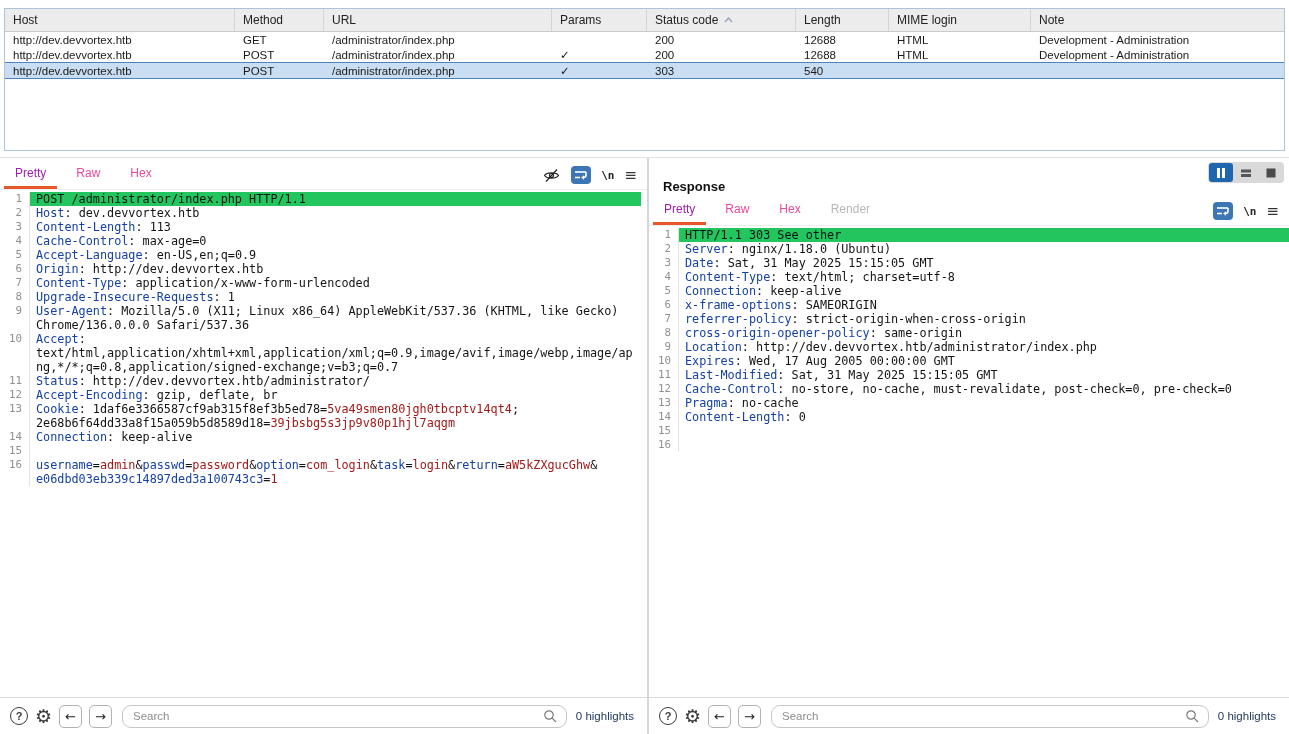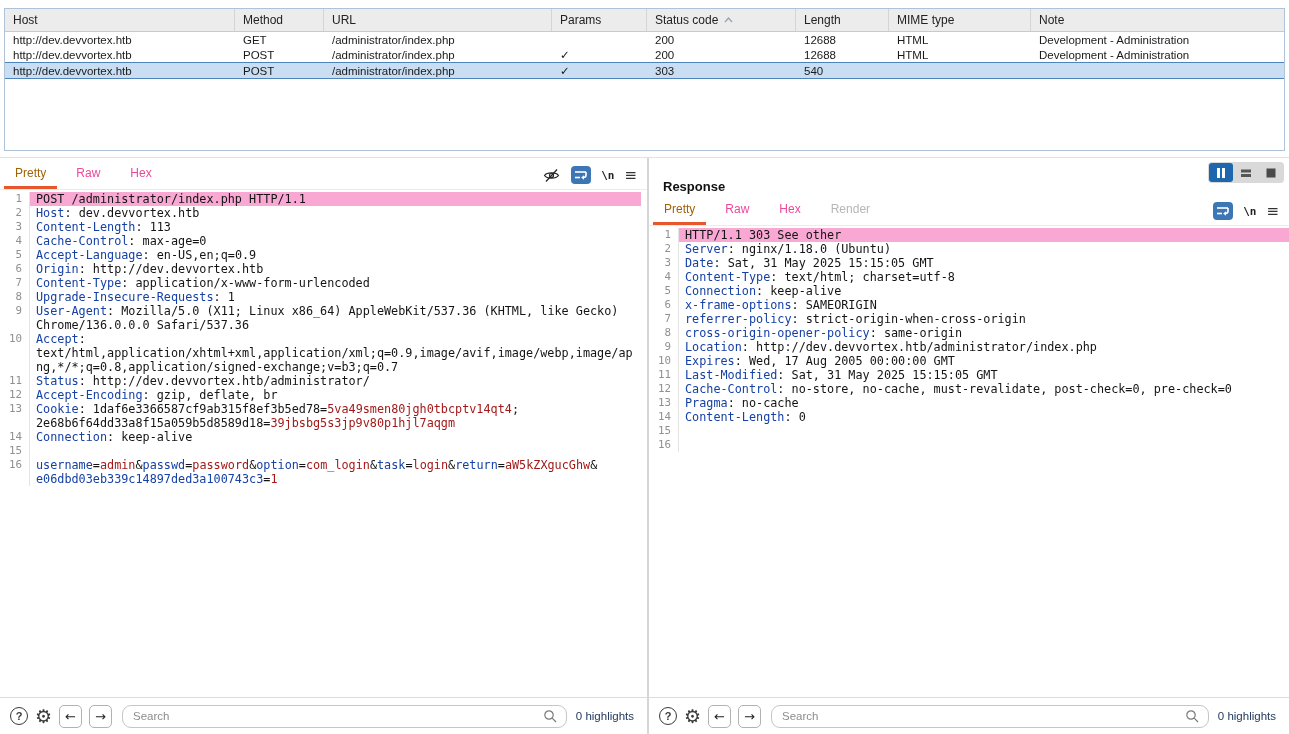--- a/index.html
+++ b/index.html
@@ -29,40 +29,40 @@
   .panel-request { width:647px; flex:0 0 647px; }
   .panel-response { flex:1 1 auto; }
   .vsplit { width:2px; background:#d6d6d6; flex:0 0 2px; cursor:col-resize; }
 
   .panel-title { margin:21px 0 0 14px; font-size:13px; font-weight:700; color:#111; }
 
   .tabsrow { display:flex; align-items:flex-end; padding:0 10px 0 4px;
              border-bottom:1px solid #ececec; margin-top:3px; }
   .tabs { display:flex; gap:8px; }
   .tab { font-size:12px; color:#ec4899; padding:5px 11px 6px; border-bottom:3px solid transparent; cursor:default; }
-  .tab.active { color:#a16207; border-bottom-color:#e8562b;text-align:center; }
+  .tab.active { color:#a21caf; border-bottom-color:#e8562b;text-align:center; }
   .tab.disabled { color:#b6b6b6; }
 
   .editor-icons { margin-left:auto; display:flex; align-items:center; gap:10px; padding-bottom:5px; }
   .icon-btn { width:20px; height:18px; display:flex; align-items:center; justify-content:center; }
   .wrap-btn { background:#3d76b5; border-radius:4px; }
   .nl-glyph { font-family:"DejaVu Sans Mono","Liberation Mono",monospace; font-size:11px; font-weight:700; color:#222; }
   .menu-glyph { font-size:15px; color:#333; line-height:1; font-family:"DejaVu Sans",sans-serif; }
 
   
   .editor { flex:1 1 auto; overflow:hidden; padding-top:2px;
             font-family:"DejaVu Sans Mono","Liberation Mono",monospace;
             font-size:11.8px; line-height:14px; color:#141414; }
   .ed-line { display:flex; }
   .ed-num { flex:0 0 30px; text-align:right; padding-right:7px; color:#909090;
             font-size:10.8px; line-height:14px; border-right:1px solid #e4e4e4; user-select:none; }
   .ed-text { flex:1 1 auto; min-height:14px; padding:0 6px; white-space:pre-wrap;
              overflow-wrap:break-word; word-break:normal; min-width:0; }
   .panel-request .ed-text { max-width:611px; }
-  .ed-text.hl { background:#f9a8d4; }
+  .ed-text.hl { background:#22c55e; }
   .s-t { color:#141414; }
   .s-h { color:#1641a5; }
   .s-r { color:#a31919; }
 
   
   .segmented { position:absolute; top:4px; right:5px; display:flex; gap:1px;
                background:#d9d9d9; border-radius:4px; padding:1px; }
   .seg { width:24px; height:19px; display:flex; align-items:center; justify-content:center; border-radius:3px; }
   .seg.active { background:#1e67ae; }
 
@@ -107,21 +107,21 @@
         <div class="th" style="width: 149px;">
           <span>Status code</span>
           <svg width="9" height="6" viewBox="0 0 9 6">
             <polyline points="1,5 4.5,1 8,5" fill="none" stroke="#98a4b0" stroke-width="1.3"></polyline>
           </svg>
         </div>
         <div class="th" style="width: 93px;">
           <span>Length</span>
         </div>
         <div class="th" style="width: 142px;">
-          <span>MIME type</span>
+          <span>MIME login</span>
         </div>
         <div class="th" style="width: 24px;">
           <span>Note</span>
         </div>
       </div>
     <div id="tbody">
         <div class="tr">
           <div class="td" style="width: 230px;">http://dev.devvortex.htb</div>
           <div class="td" style="width: 89px;">GET</div>
           <div class="td" style="width: 228px;">/administrator/index.php</div>

